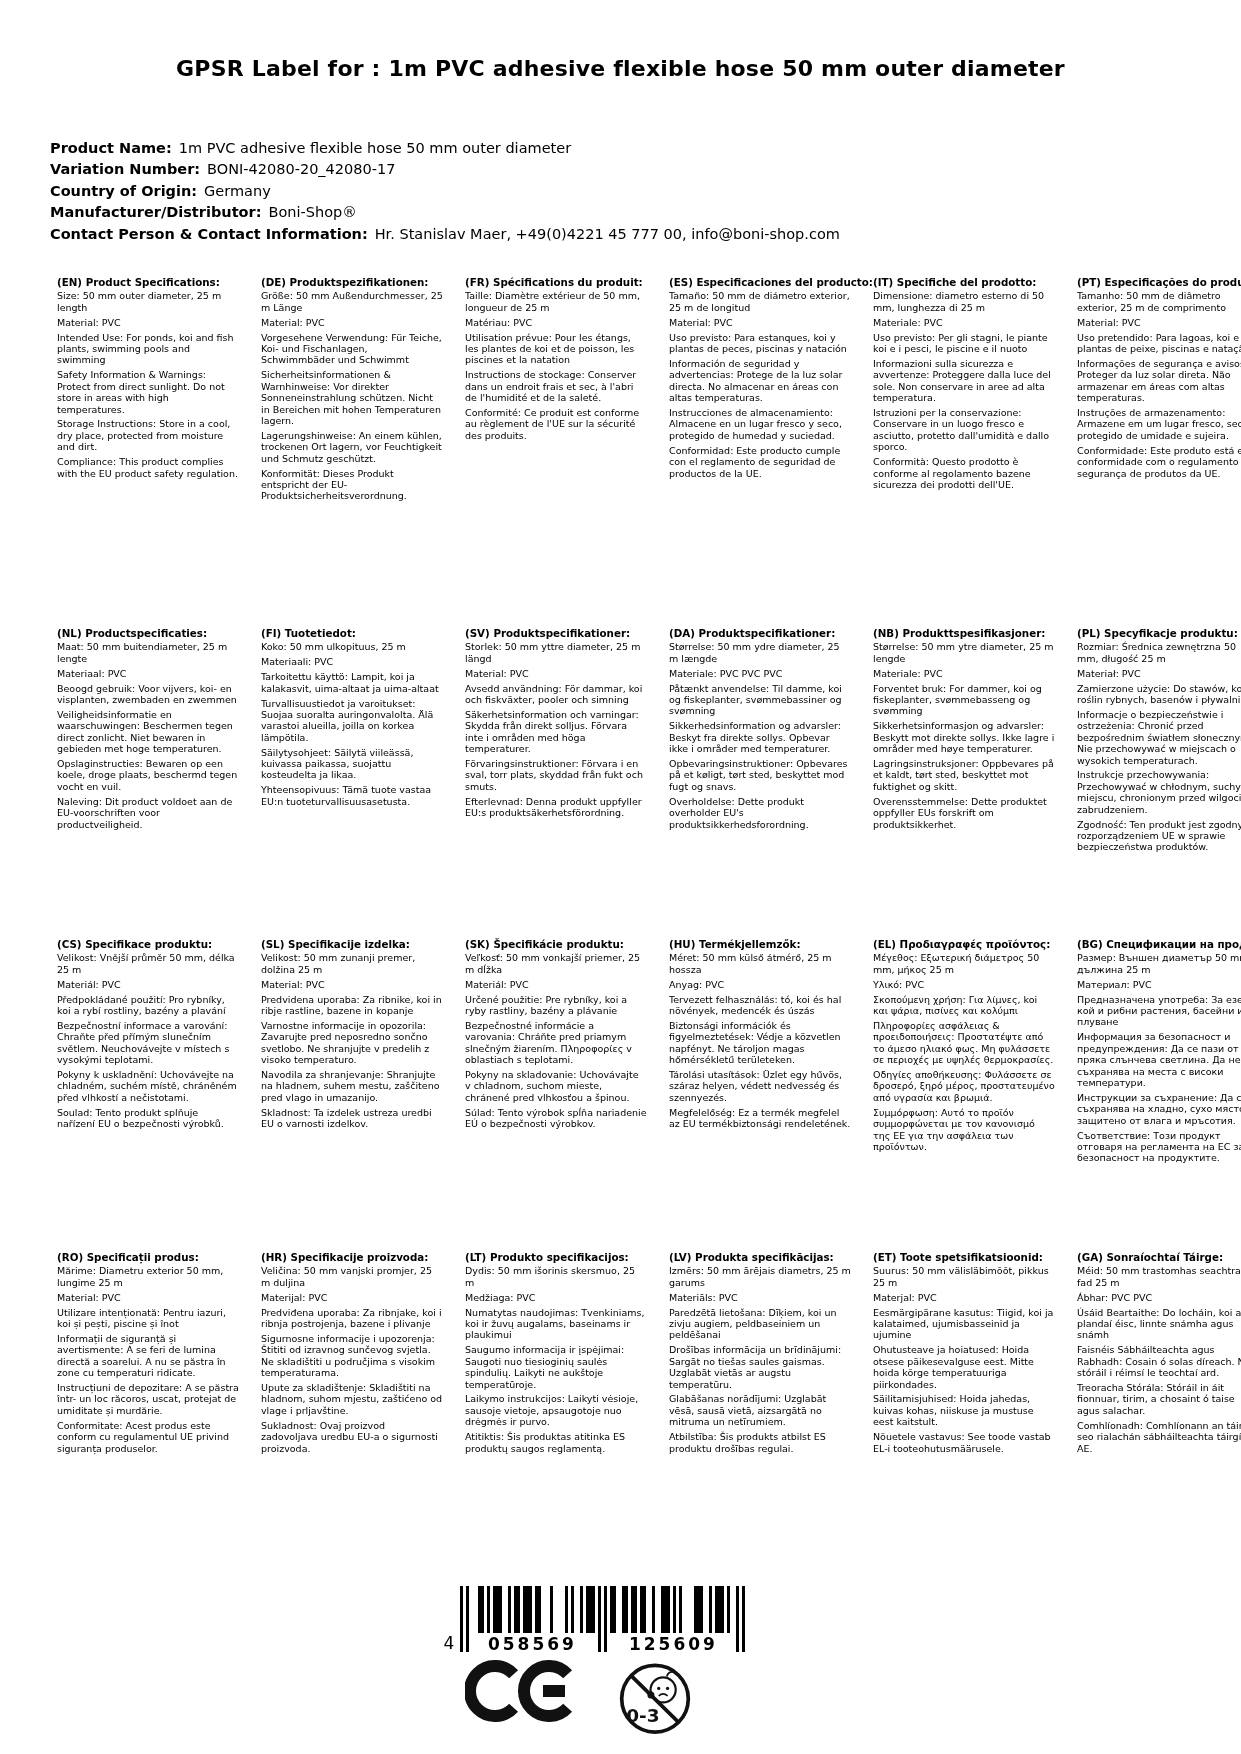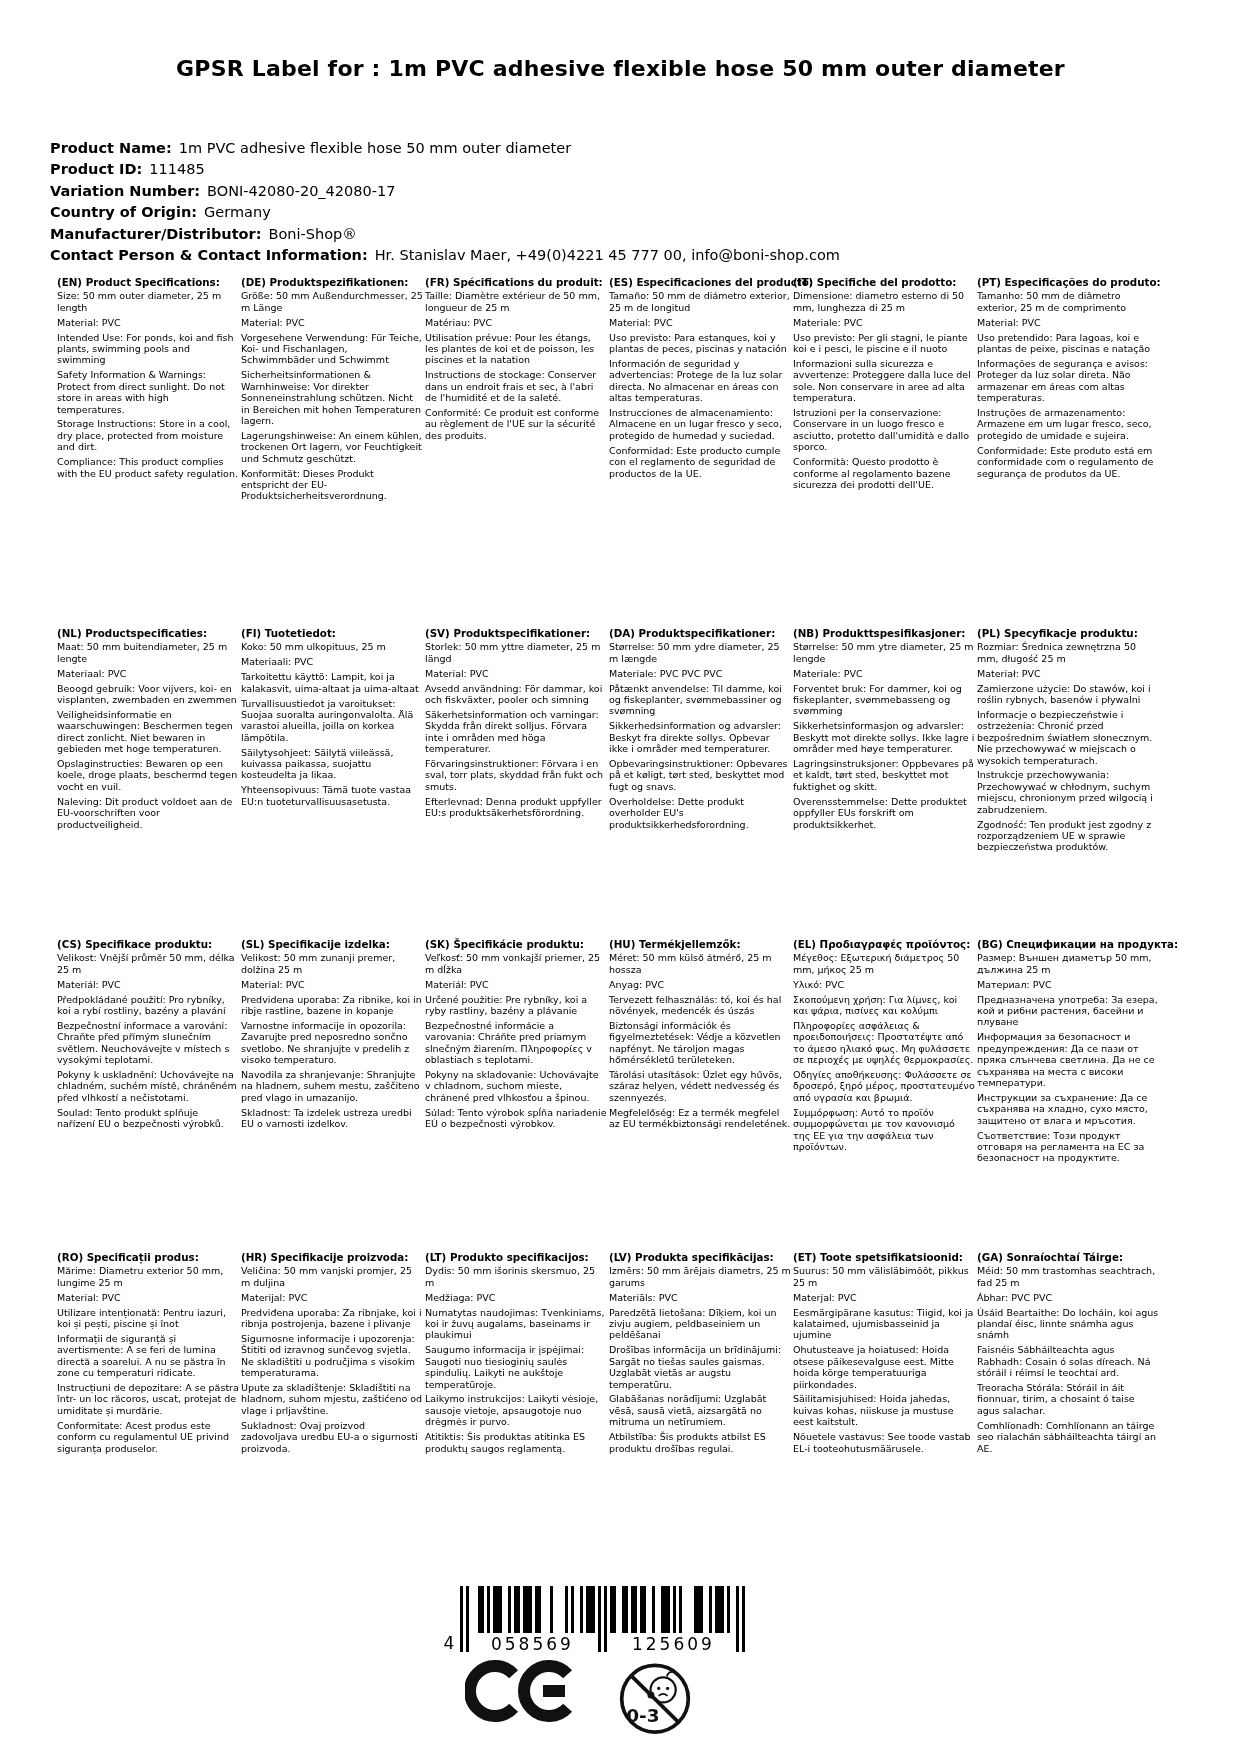--- a/index.html
+++ b/index.html
@@ -8,56 +8,53 @@
   .page { position: relative; width: 1241px; height: 1754px; background: #fff; overflow: hidden; margin: 0 auto; padding-left: 16px; }
 
   .doc-title { position: absolute; top: 56px; left: 0; right: 0; text-align: center;
                font-size: 22px; font-weight: bold; letter-spacing: 0.2px; }
 
   .info { position: absolute; top: 138px; left: 50px; font-size: 14.5px; line-height: 21.4px; }
   .info-row { white-space: nowrap; }
   .info-label { font-weight: bold; margin-right: 7px; }
 
   .grid { position: absolute; top: 277px; left: 57px; width: 1162px;
-          display: grid; grid-template-columns: repeat(6, 182px); column-gap: 2px;
+          display: grid; grid-template-columns: repeat(6, 182px); column-gap: 22px;
           grid-template-rows: 351px 311px 313px auto; }
   .spec { font-size: 9.5px; line-height: 11.4px; overflow: visible; }
   .spec-title { font-weight: bold; font-size: 10.3px; white-space: nowrap; margin: 0 0 2px 0; }
   .spec-para { margin: 0 0 3.5px 0; word-wrap: break-word; }
 
   .footer { position: absolute; top: 1586px; left: 0; width: 100%;
             display: flex; flex-direction: column; align-items: center; }
   .barcode { display: flex; align-items: flex-end; transform: translateX(-26px); }
   .bc-prefix { font-size: 17px; line-height: 1; margin-right: 6px; }
   .bc-main { position: relative; }
   .bc-bars { display: flex; height: 66px; align-items: flex-start; }
   .module { width: 3px; height: 47px; }
   .module.black { background: #000; }
   .module.guard { height: 66px; }
   .bc-left, .bc-right { position: absolute; bottom: -1px; font-size: 17px; line-height: 1;
-                        text-align: center; letter-spacing: 3px; }
+                        text-align: center; letter-spacing: 3px; font-weight: bold; }
   .bc-left { left: 9px; width: 126px; }
   .bc-right { left: 150px; width: 126px; }
 
   .symbols { display: flex; align-items: flex-start; gap: 43px; margin-top: 8px; transform: translateX(-42px); }
   .age-text { font-family: "DejaVu Sans", sans-serif; }
 </style>
 </head>
 <body>
 
 <div class="page">
 
   <div class="doc-title">GPSR Label for : 1m PVC adhesive flexible hose 50 mm outer diameter</div>
 
   <div class="info">
     <div class="info-row">
       <span class="info-label">Product Name:</span><span class="info-value">1m PVC adhesive flexible hose 50 mm outer diameter</span>
-    </div>
-    <div class="info-row">
-      <span class="info-label">Product ID:</span><span class="info-value">111485</span>
     </div>
     <div class="info-row">
       <span class="info-label">Variation Number:</span><span class="info-value">BONI-42080-20_42080-17</span>
     </div>
     <div class="info-row">
       <span class="info-label">Country of Origin:</span><span class="info-value">Germany</span>
     </div>
     <div class="info-row">
       <span class="info-label">Manufacturer/Distributor:</span><span class="info-value">Boni-Shop®</span>
     </div>

